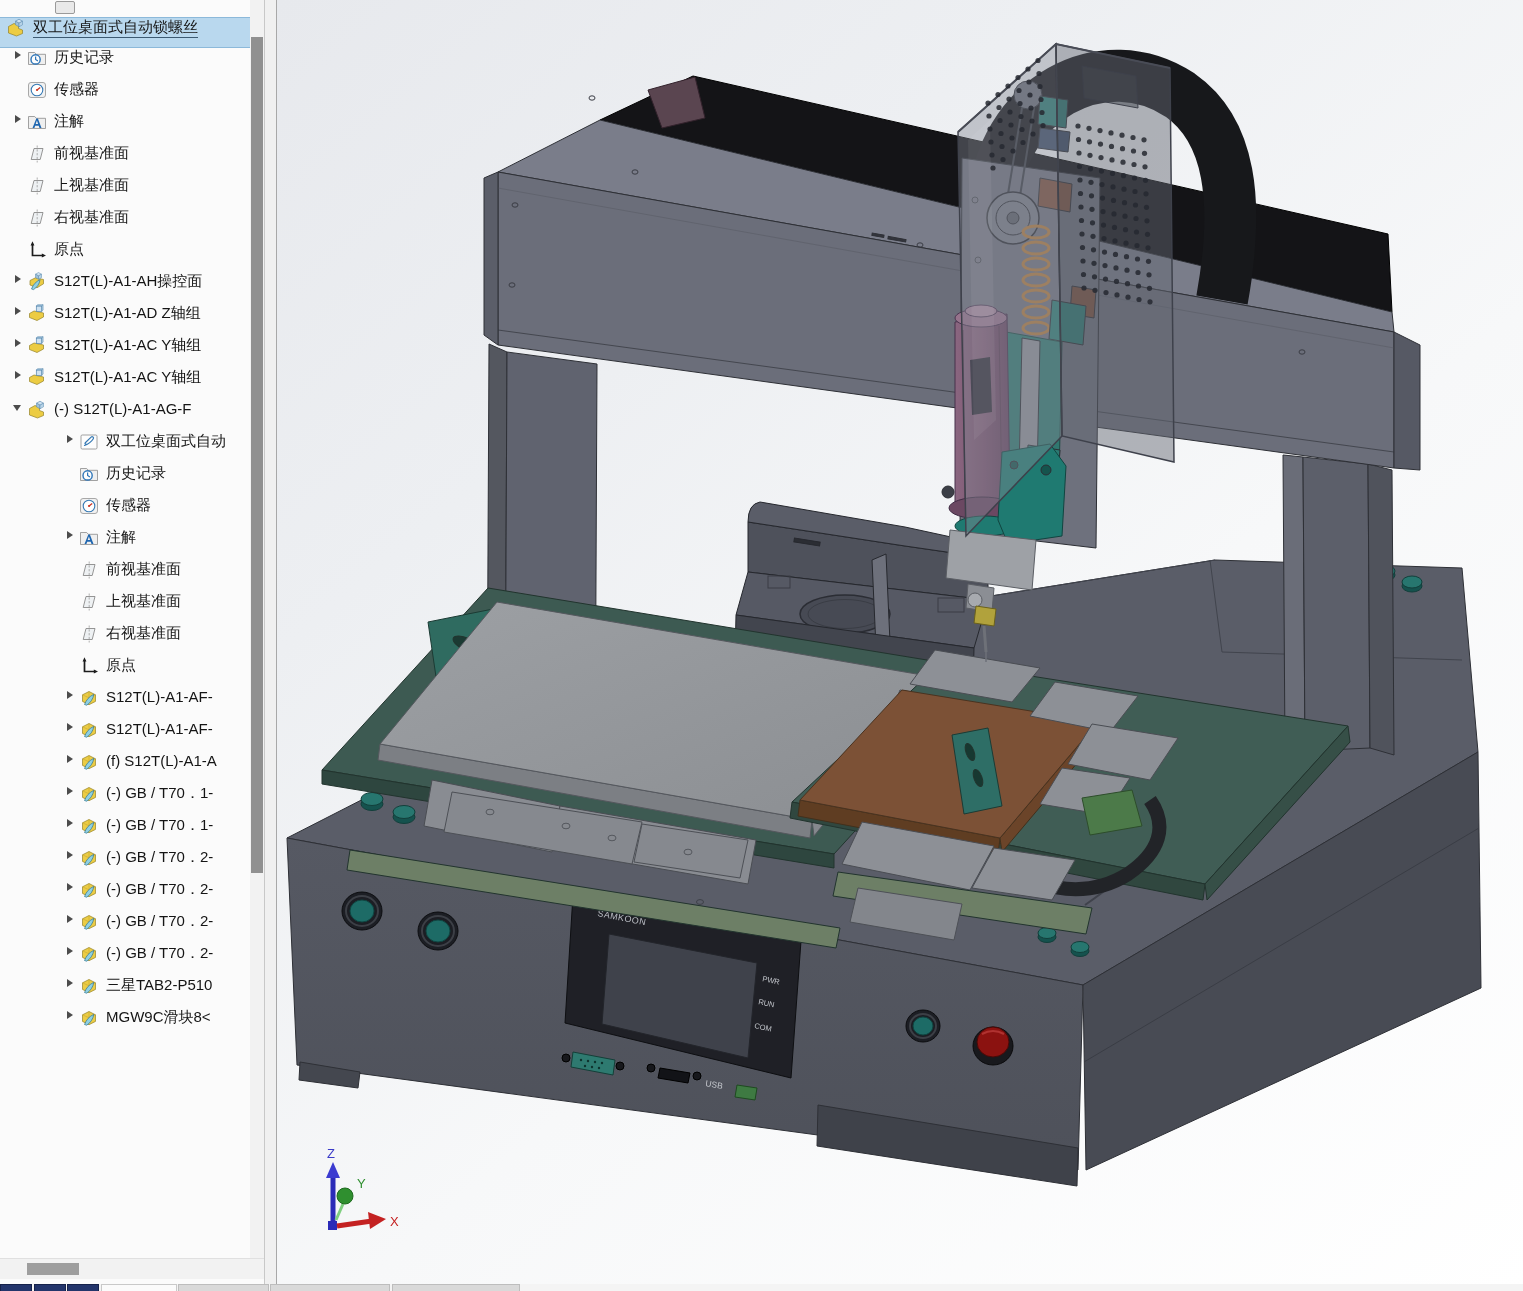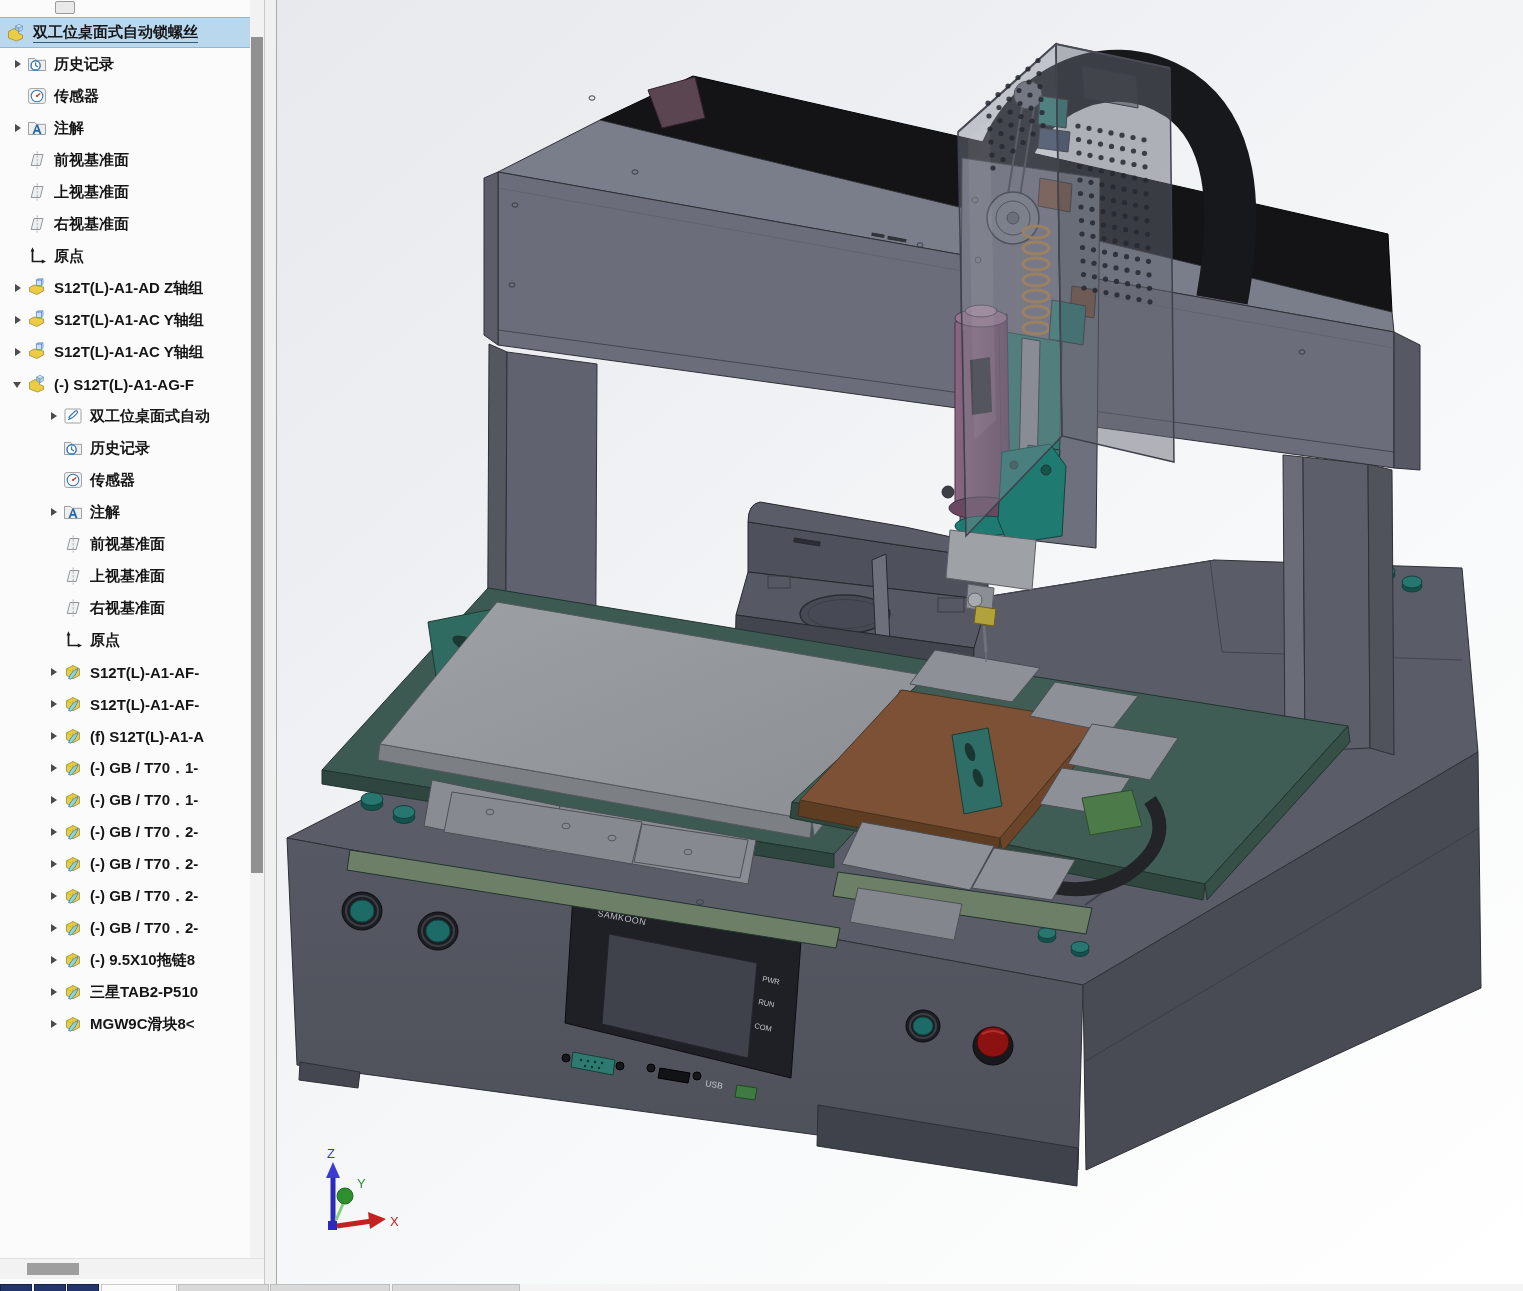--- a/index.html
+++ b/index.html
@@ -14,29 +14,29 @@
   }
   .tree{
     position:absolute;left:0;top:0;width:250px;height:1258px;
     overflow:hidden;padding-top:17px;box-sizing:border-box;
   }
   .partial-icon{
     position:absolute;left:55px;top:1px;width:18px;height:11px;
     border:1px solid #9a9a9a;background:#e9e9e9;border-radius:2px;
   }
   .tree-row{
-    display:flex;align-items:center;height:32px;width:250px;
-    white-space:nowrap;overflow:hidden;font-weight:bold;
+    display:flex;align-items:flex-start;height:32px;width:250px;
+    white-space:nowrap;overflow:hidden;
   }
   .tree-row.root{
     height:29px;background:#b9d8ee;border-top:1px solid #8cb9da;
     border-bottom:1px solid #8cb9da;padding-left:6px;
   }
   .tree-row.lvl1{padding-left:12px;}
-  .tree-row.lvl2{padding-left:48px;}
+  .tree-row.lvl2{padding-left:64px;}
   .arrow{width:15px;height:14px;flex:0 0 15px;position:relative;}
   .arrow-r::before{
     content:"";position:absolute;left:3px;top:3px;
     border-left:6px solid #4c4c4c;border-top:4px solid transparent;border-bottom:4px solid transparent;
   }
   .arrow-d::before{
     content:"";position:absolute;left:1px;top:5px;
     border-top:6px solid #4c4c4c;border-left:4px solid transparent;border-right:4px solid transparent;
   }
   .ticon{width:21px;height:20px;flex:0 0 21px;margin-right:6px;}
@@ -152,20 +152,33 @@
               <path d="M5.5 1.2 3.6 5.4h3.8z" fill="#1c1c1c"></path>
               <path d="M19 15.5l-4.2-1.9v3.8z" fill="#1c1c1c"></path>
             </svg>
           </span>
           <span class="tlabel">原点</span>
         </div>
         <div class="tree-row lvl1">
           <span class="arrow arrow-r"></span>
           <span class="ticon">
             <svg viewBox="0 0 20 20">
+              <path d="M3 8.5 8.5 5.8l8 1.7v4.3L10 15.8l-7-2.8z" fill="#eccc43" stroke="#94822a" stroke-width=".7"></path>
+              <path d="M8.5 2.2 11.5.5l3 1.7-3 1.7z" fill="#cfe2f1" stroke="#5586ad" stroke-width=".5"></path>
+              <path d="M8.5 2.2l3 1.7v3.4l-3-1.7z" fill="#9ec0da" stroke="#5586ad" stroke-width=".5"></path>
+              <path d="M11.5 3.9l3-1.7v3.4l-3 1.7z" fill="#b7d3e7" stroke="#5586ad" stroke-width=".5"></path>
+              <path d="M4.5 17c1.6-4.4 4.4-7.3 8.6-9.4-.6 4.5-3.3 8-6.6 10z" fill="#8fd0e2" stroke="#2f7490" stroke-width=".7"></path>
+            </svg>
+          </span>
+          <span class="tlabel">S12T(L)-A1-AH操控面</span>
+        </div>
+        <div class="tree-row lvl1">
+          <span class="arrow arrow-r"></span>
+          <span class="ticon">
+            <svg viewBox="0 0 20 20">
               <path d="M2.5 9.5 7 7l9.5 2v4L10 16.5l-7.5-3z" fill="#eccc43" stroke="#94822a" stroke-width=".7"></path>
               <rect x="9.3" y="2" width="5.4" height="5.4" fill="#cfe2f1" stroke="#5586ad" stroke-width=".7"></rect>
               <path d="M9.3 2l1.4-1.3h5.4L14.7 2z" fill="#9ec0da" stroke="#5586ad" stroke-width=".5"></path>
               <path d="M14.7 7.4l1.4-1.3V.7L14.7 2z" fill="#b7d3e7" stroke="#5586ad" stroke-width=".5"></path>
             </svg>
           </span>
           <span class="tlabel">S12T(L)-A1-AD Z轴组</span>
         </div>
         <div class="tree-row lvl1">
           <span class="arrow arrow-r"></span>
@@ -379,31 +392,20 @@
         <div class="tree-row lvl2">
           <span class="arrow arrow-r"></span>
           <span class="ticon">
             <svg viewBox="0 0 20 20">
               <path d="M3.5 6.8 10 3.5l6.5 3.3v6.6L10 16.7l-6.5-3.3z" fill="#eccc43" stroke="#94822a" stroke-width=".7"></path>
               <path d="M10 3.5v6.3m-6.5-3 6.5 3 6.5-3" fill="none" stroke="#c8a832" stroke-width=".6"></path>
               <path d="M5.5 16.5c1.8-4.8 4.8-8 9.3-10.2-.7 4.9-3.6 8.7-7.1 10.9z" fill="#8fd0e2" stroke="#2f7490" stroke-width=".7"></path>
             </svg>
           </span>
           <span class="tlabel">(-) GB / T70．2-</span>
-        </div>
-        <div class="tree-row lvl2">
-          <span class="arrow arrow-r"></span>
-          <span class="ticon">
-            <svg viewBox="0 0 20 20">
-              <path d="M3.5 6.8 10 3.5l6.5 3.3v6.6L10 16.7l-6.5-3.3z" fill="#eccc43" stroke="#94822a" stroke-width=".7"></path>
-              <path d="M10 3.5v6.3m-6.5-3 6.5 3 6.5-3" fill="none" stroke="#c8a832" stroke-width=".6"></path>
-              <path d="M5.5 16.5c1.8-4.8 4.8-8 9.3-10.2-.7 4.9-3.6 8.7-7.1 10.9z" fill="#8fd0e2" stroke="#2f7490" stroke-width=".7"></path>
-            </svg>
-          </span>
-          <span class="tlabel">(-) 9.5X10拖链8</span>
         </div>
         <div class="tree-row lvl2">
           <span class="arrow arrow-r"></span>
           <span class="ticon">
             <svg viewBox="0 0 20 20">
               <path d="M3.5 6.8 10 3.5l6.5 3.3v6.6L10 16.7l-6.5-3.3z" fill="#eccc43" stroke="#94822a" stroke-width=".7"></path>
               <path d="M10 3.5v6.3m-6.5-3 6.5 3 6.5-3" fill="none" stroke="#c8a832" stroke-width=".6"></path>
               <path d="M5.5 16.5c1.8-4.8 4.8-8 9.3-10.2-.7 4.9-3.6 8.7-7.1 10.9z" fill="#8fd0e2" stroke="#2f7490" stroke-width=".7"></path>
             </svg>
           </span>

